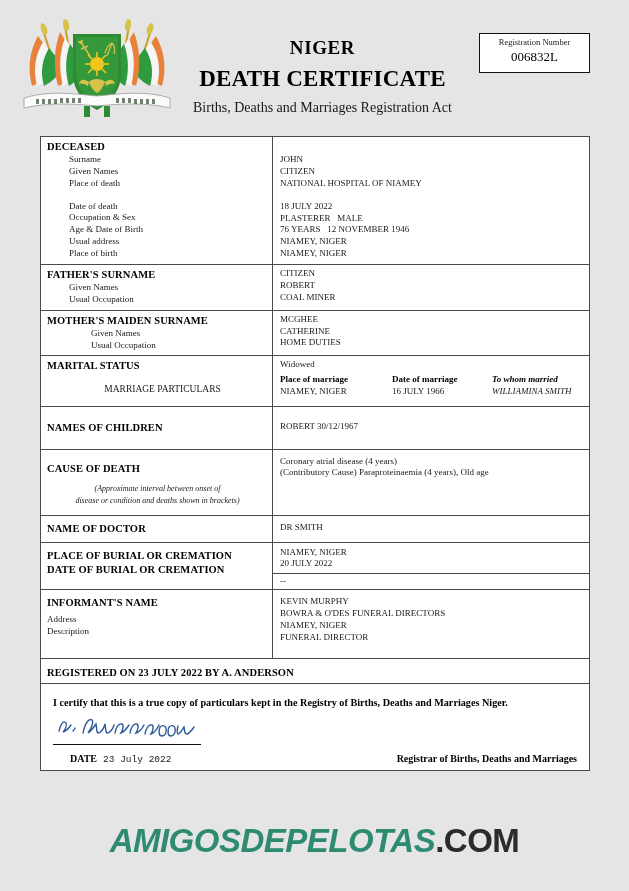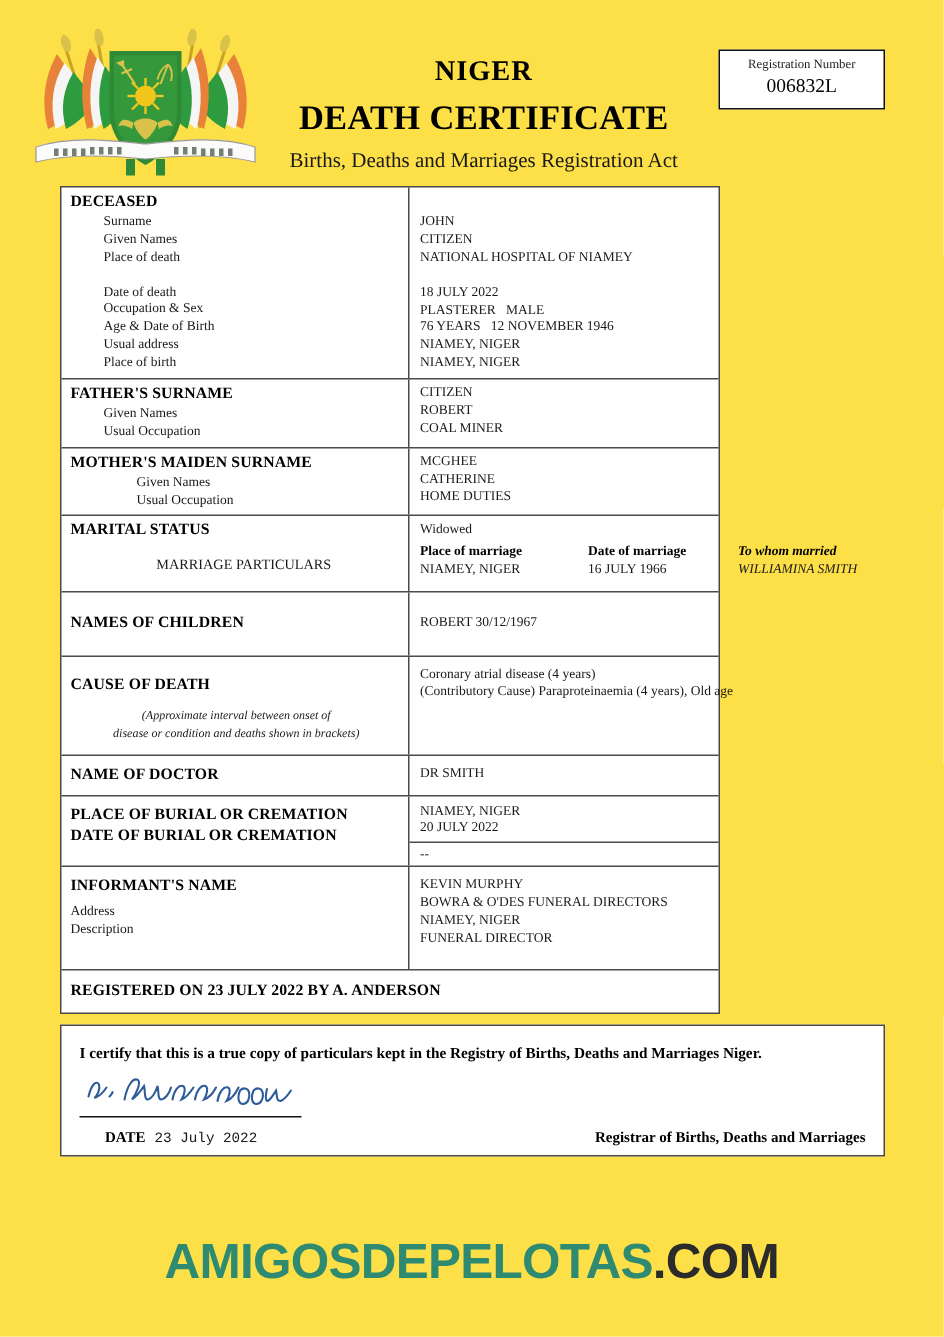--- a/index.html
+++ b/index.html
@@ -15,21 +15,21 @@
     font-family: "Liberation Serif", serif;
     color: #1a1a1a;
     overflow: hidden;
   }
 
   .page {
     position: absolute;
     inset: 0;
     width: 629px;
     height: 891px;
-    background: #fde047;
+    background: #e5e5e5;
   }
 
   
   .header {
     position: absolute;
     left: 0; top: 0;
     width: 629px;
     height: 125px;
   }
 
@@ -92,22 +92,22 @@
   .regbox .reg-value {
     font-size: 13px;
     line-height: 1.35;
     color: #000;
   }
 
   
   .cert-table {
     position: absolute;
     left: 40px;
-    top: 124px;
-    width: 440px;
+    top: 136px;
+    width: 550px;
     border: 1.3px solid #4a4a4a;
     border-collapse: collapse;
     box-sizing: border-box;
     background: #fff;
   }
   .row {
     display: flex;
     border-bottom: 1.3px solid #4a4a4a;
     box-sizing: border-box;
   }
@@ -258,21 +258,21 @@
     position: absolute;
     left: 0;
     top: 822px;
     width: 629px;
     text-align: center;
     font-family: "Liberation Sans", sans-serif;
     font-weight: bold;
     font-size: 33px;
     letter-spacing: -0.5px;
   }
-  .wm-a { color: #2e8b71; }
+  .wm-a { color: #2e8b71; font-style: italic; }
   .wm-b { color: #2b2b2b; }
 </style>
 </head>
 <body>
 
 <div class="page">
 
   <div class="header">
 
     <div class="emblem">

